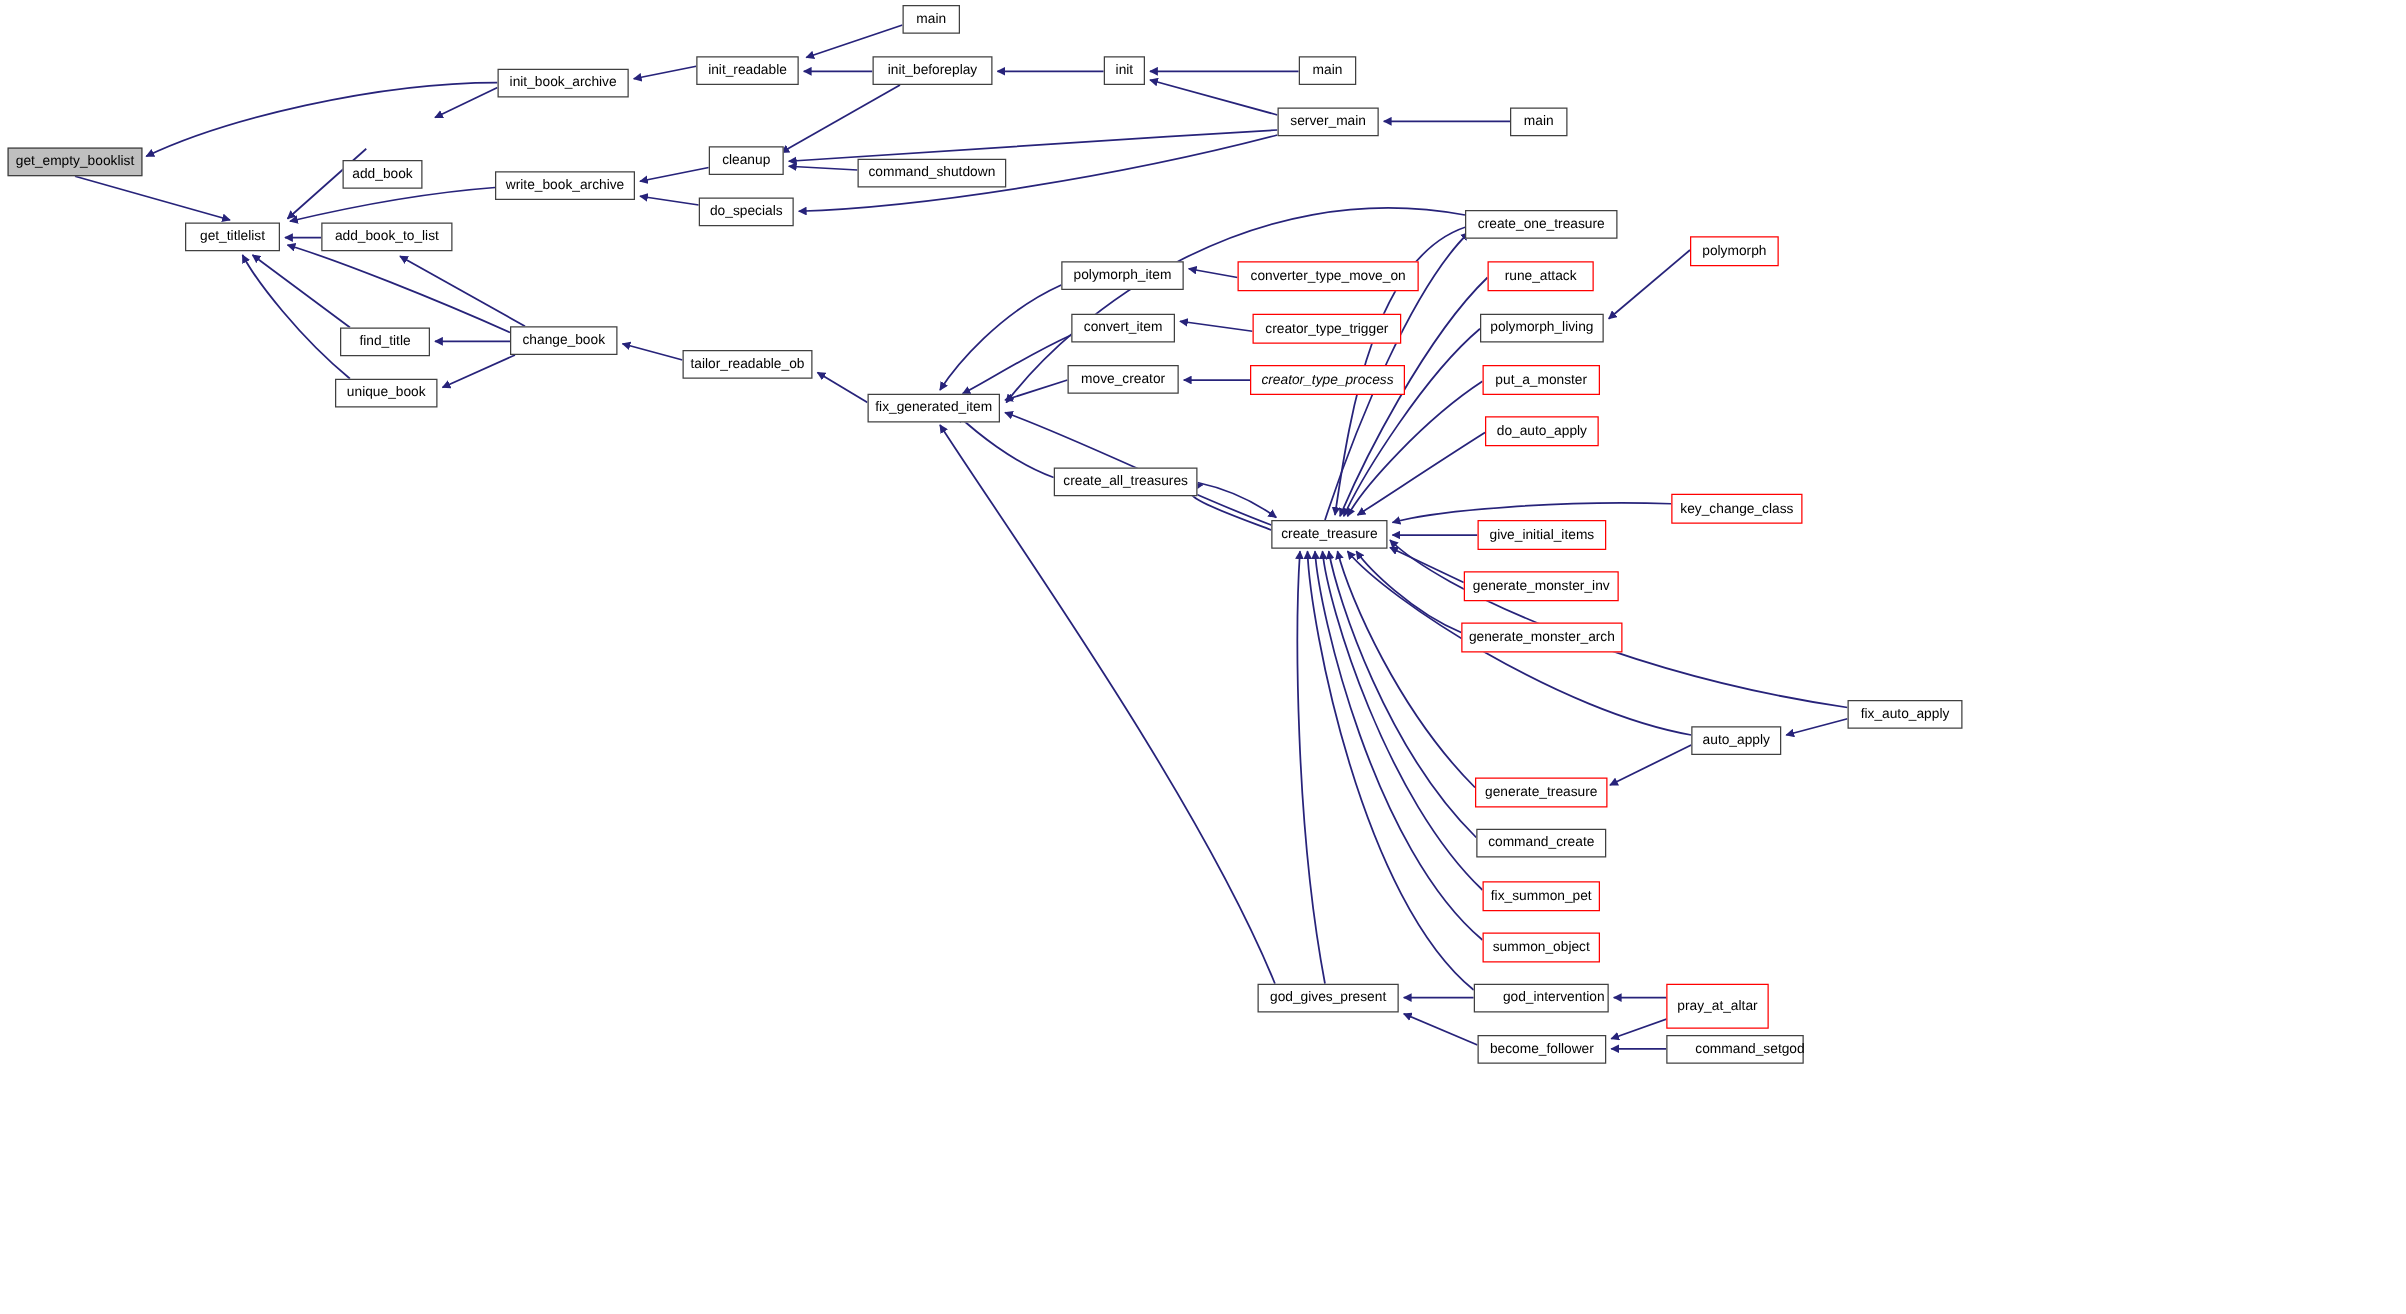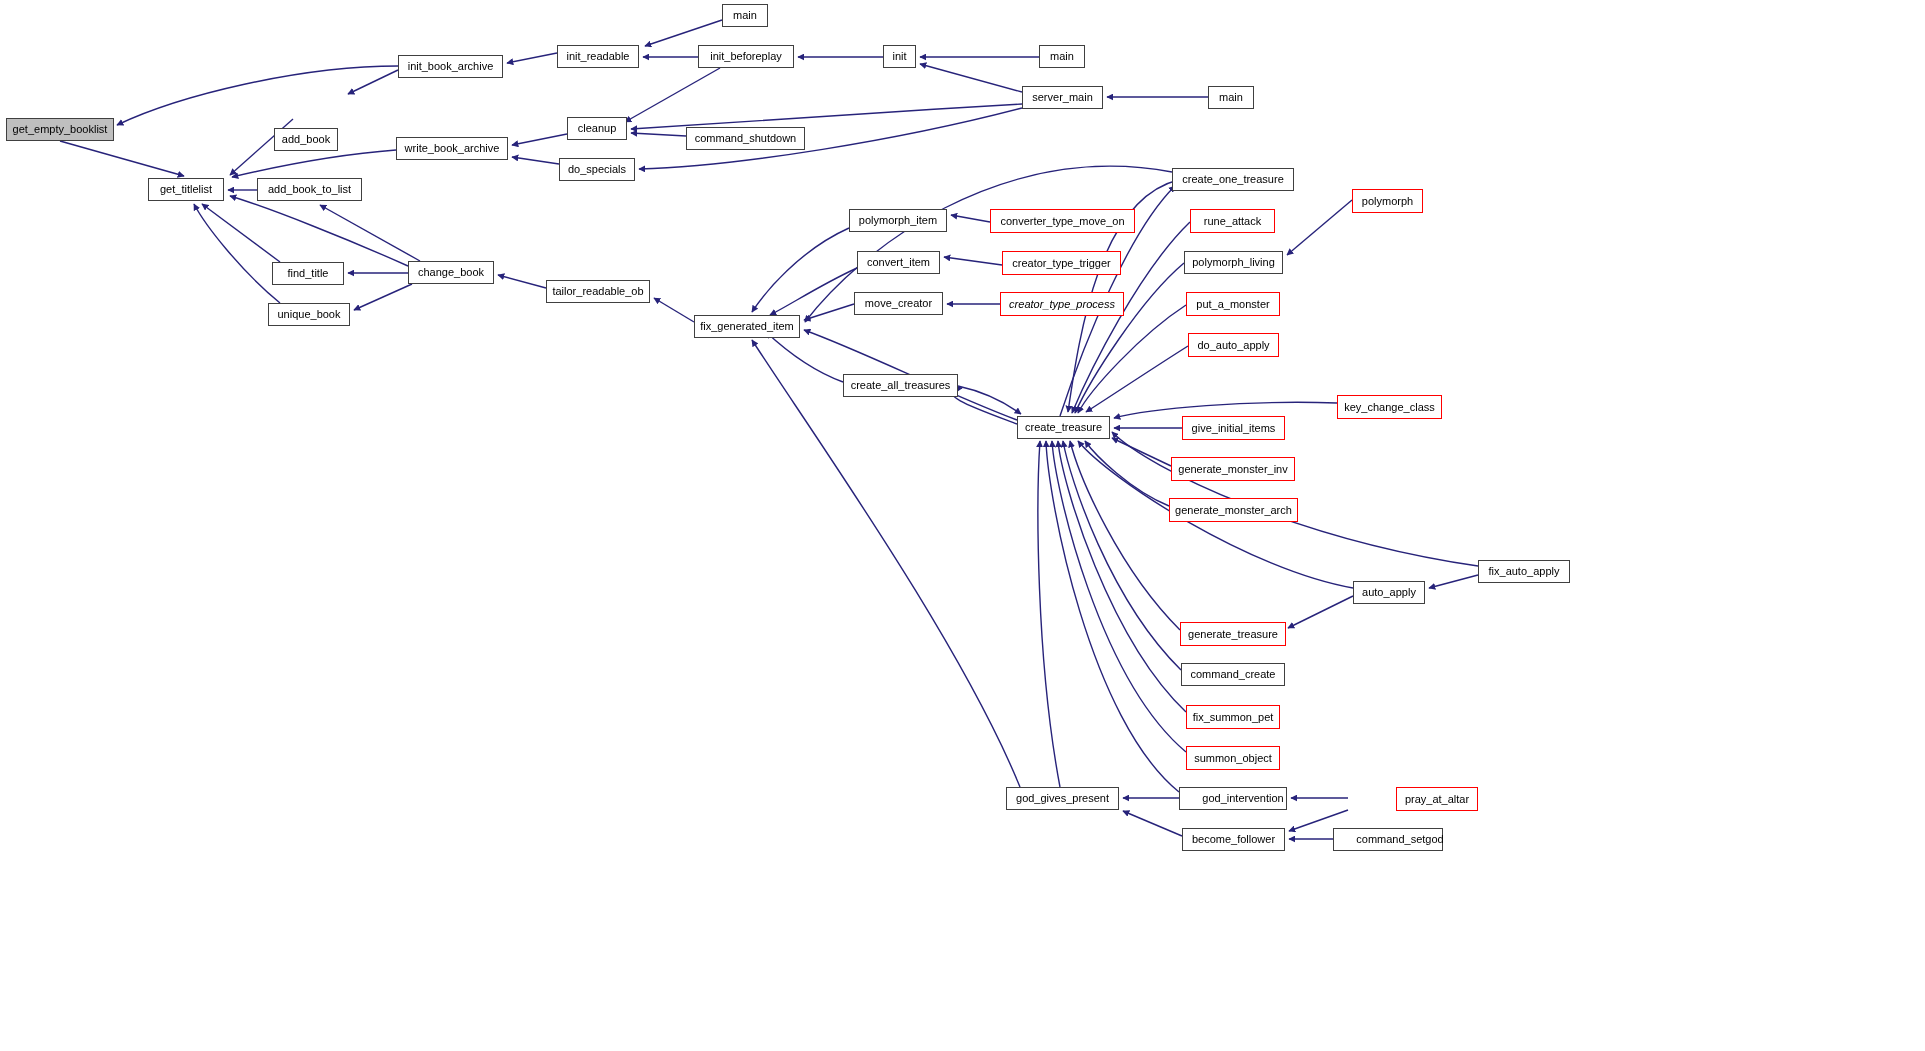--- a/index.html
+++ b/index.html
@@ -261,21 +261,21 @@
     </div>
     <div class="node red" style="left: 1186px; top: 746px; width: 94px; height: 24px;">
       <span class="lbl">summon_object</span>
     </div>
     <div class="node" style="left: 1006px; top: 787px; width: 113px; height: 23px;">
       <span class="lbl">god_gives_present</span>
     </div>
     <div class="node" style="left: 1179px; top: 787px; width: 108px; height: 23px; padding-left: 20px;">
       <span class="lbl">god_intervention</span>
     </div>
-    <div class="node red" style="left: 1396px; top: 787px; width: 82px; height: 24px;">
+    <div class="node red" style="left: 1333px; top: 787px; width: 82px; height: 36px;">
       <span class="lbl">pray_at_altar</span>
     </div>
     <div class="node" style="left: 1182px; top: 828px; width: 103px; height: 23px;">
       <span class="lbl">become_follower</span>
     </div>
     <div class="node" style="left: 1333px; top: 828px; width: 110px; height: 23px; padding-left: 24px;">
       <span class="lbl">command_setgod</span>
     </div>
   </div>
 

